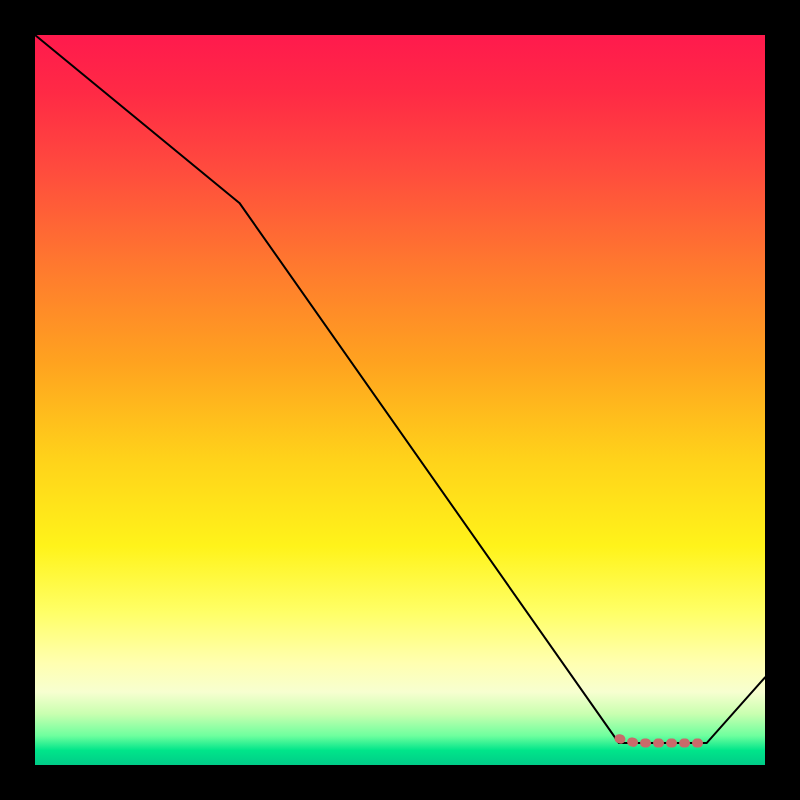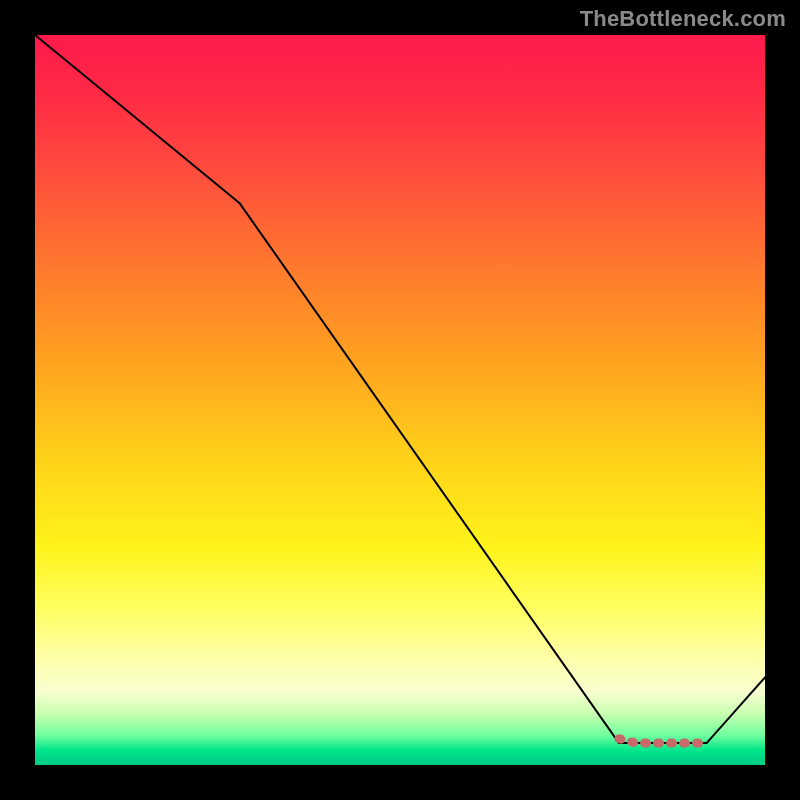--- a/index.html
+++ b/index.html
@@ -60,21 +60,20 @@
   }
   svg.overlay {
     position: absolute;
     inset: 0;
   }
 </style>
 </head>
 <body>
 
 <div class="stage">
-  <div class="watermark">TheBottleneck.com</div>
 
   <div class="plot">
     <div class="gradient"></div>
     <svg class="overlay" viewBox="0 0 730 730" preserveAspectRatio="none">
       <polyline id="series-0" fill="none" stroke="#000000" stroke-width="2" stroke-linejoin="round" stroke-linecap="round" points="0.0,0.0 204.4,167.9 584.0,708.1 671.6,708.1 730.0,642.4"></polyline>
       <polyline id="series-1" fill="none" stroke="#c96a6a" stroke-width="9" stroke-linecap="round" stroke-dasharray="2 11" points="584.0,703.7 598.6,707.4 613.2,708.1 627.8,708.1 642.4,708.1 657.0,708.1 671.6,708.1"></polyline>
     </svg>
   </div>
 </div>
 

